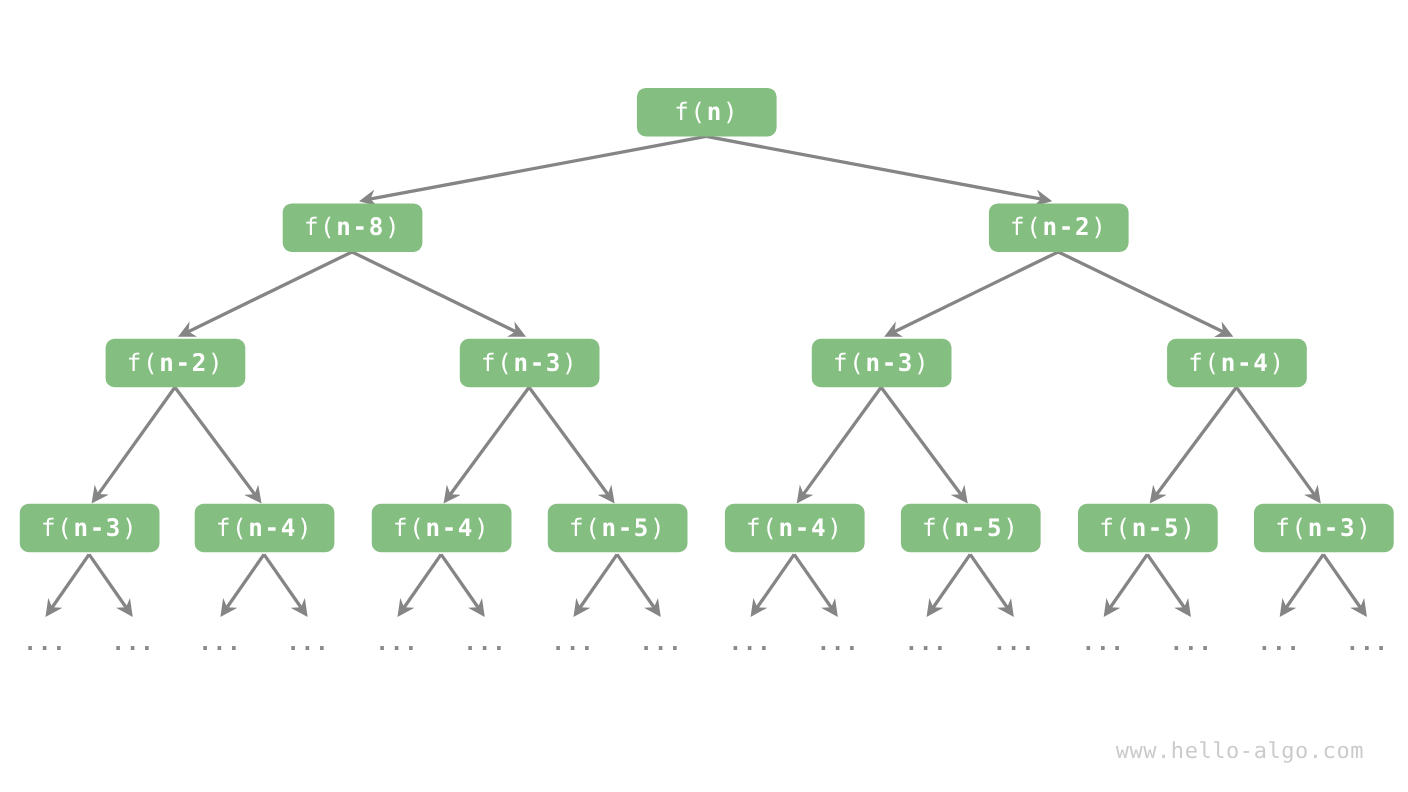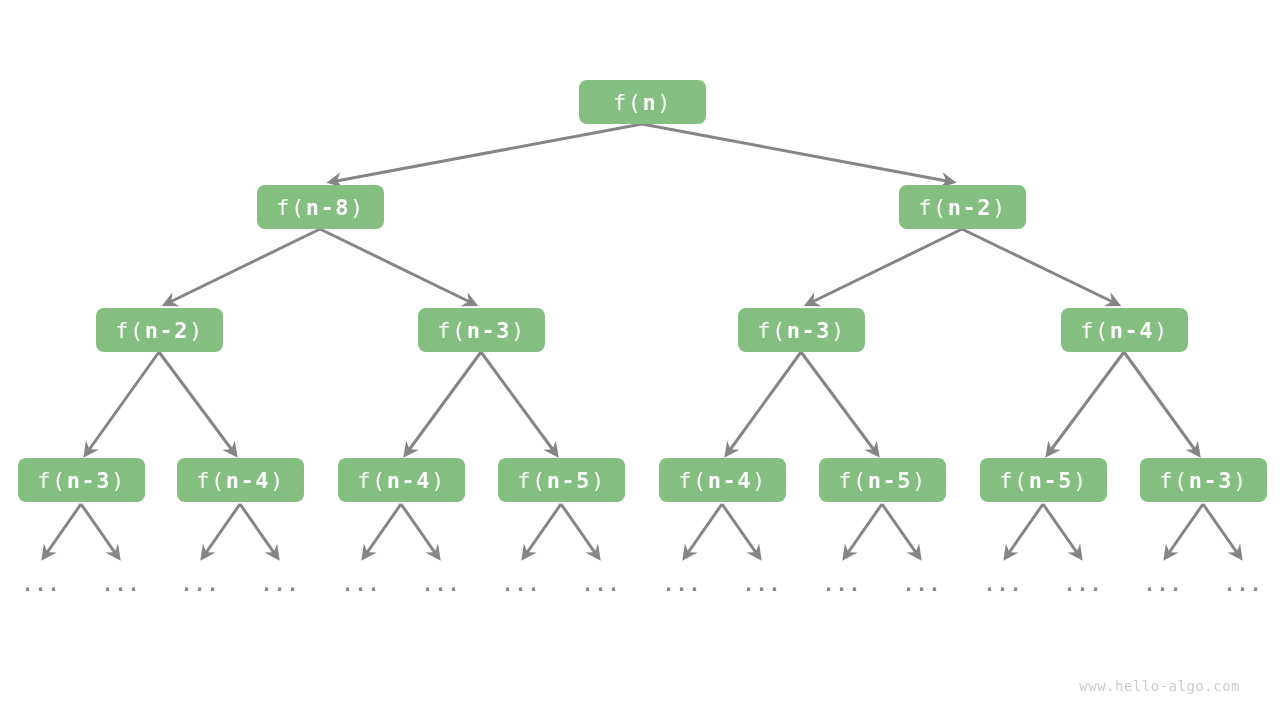--- a/index.html
+++ b/index.html
@@ -20,21 +20,21 @@
   }
   .node .fx{font-weight:500;}
   .node .arg{font-weight:700;}
   .dots{
     position:absolute;width:64px;height:28px;line-height:28px;top:570px;
     text-align:center;color:var(--ellipsis-text);
     font-size:20px;font-weight:700;letter-spacing:1px;
   }
   .watermark{
     position:absolute;right:40px;bottom:26px;
-    color:var(--watermark-text);font-size:14px;letter-spacing:0.5px;
+    color:var(--watermark-text);font-size:20px;letter-spacing:0.5px;
   }
 </style>
 </head>
 <body>
 
 <div class="canvas">
 
   <svg class="edges" width="1280" height="720" viewBox="0 0 1280 720">
     <defs>
       <marker id="ah" viewBox="0 0 10 10" refX="7" refY="5" markerWidth="5.2" markerHeight="5.2" orient="auto-start-reverse" markerUnits="strokeWidth">

